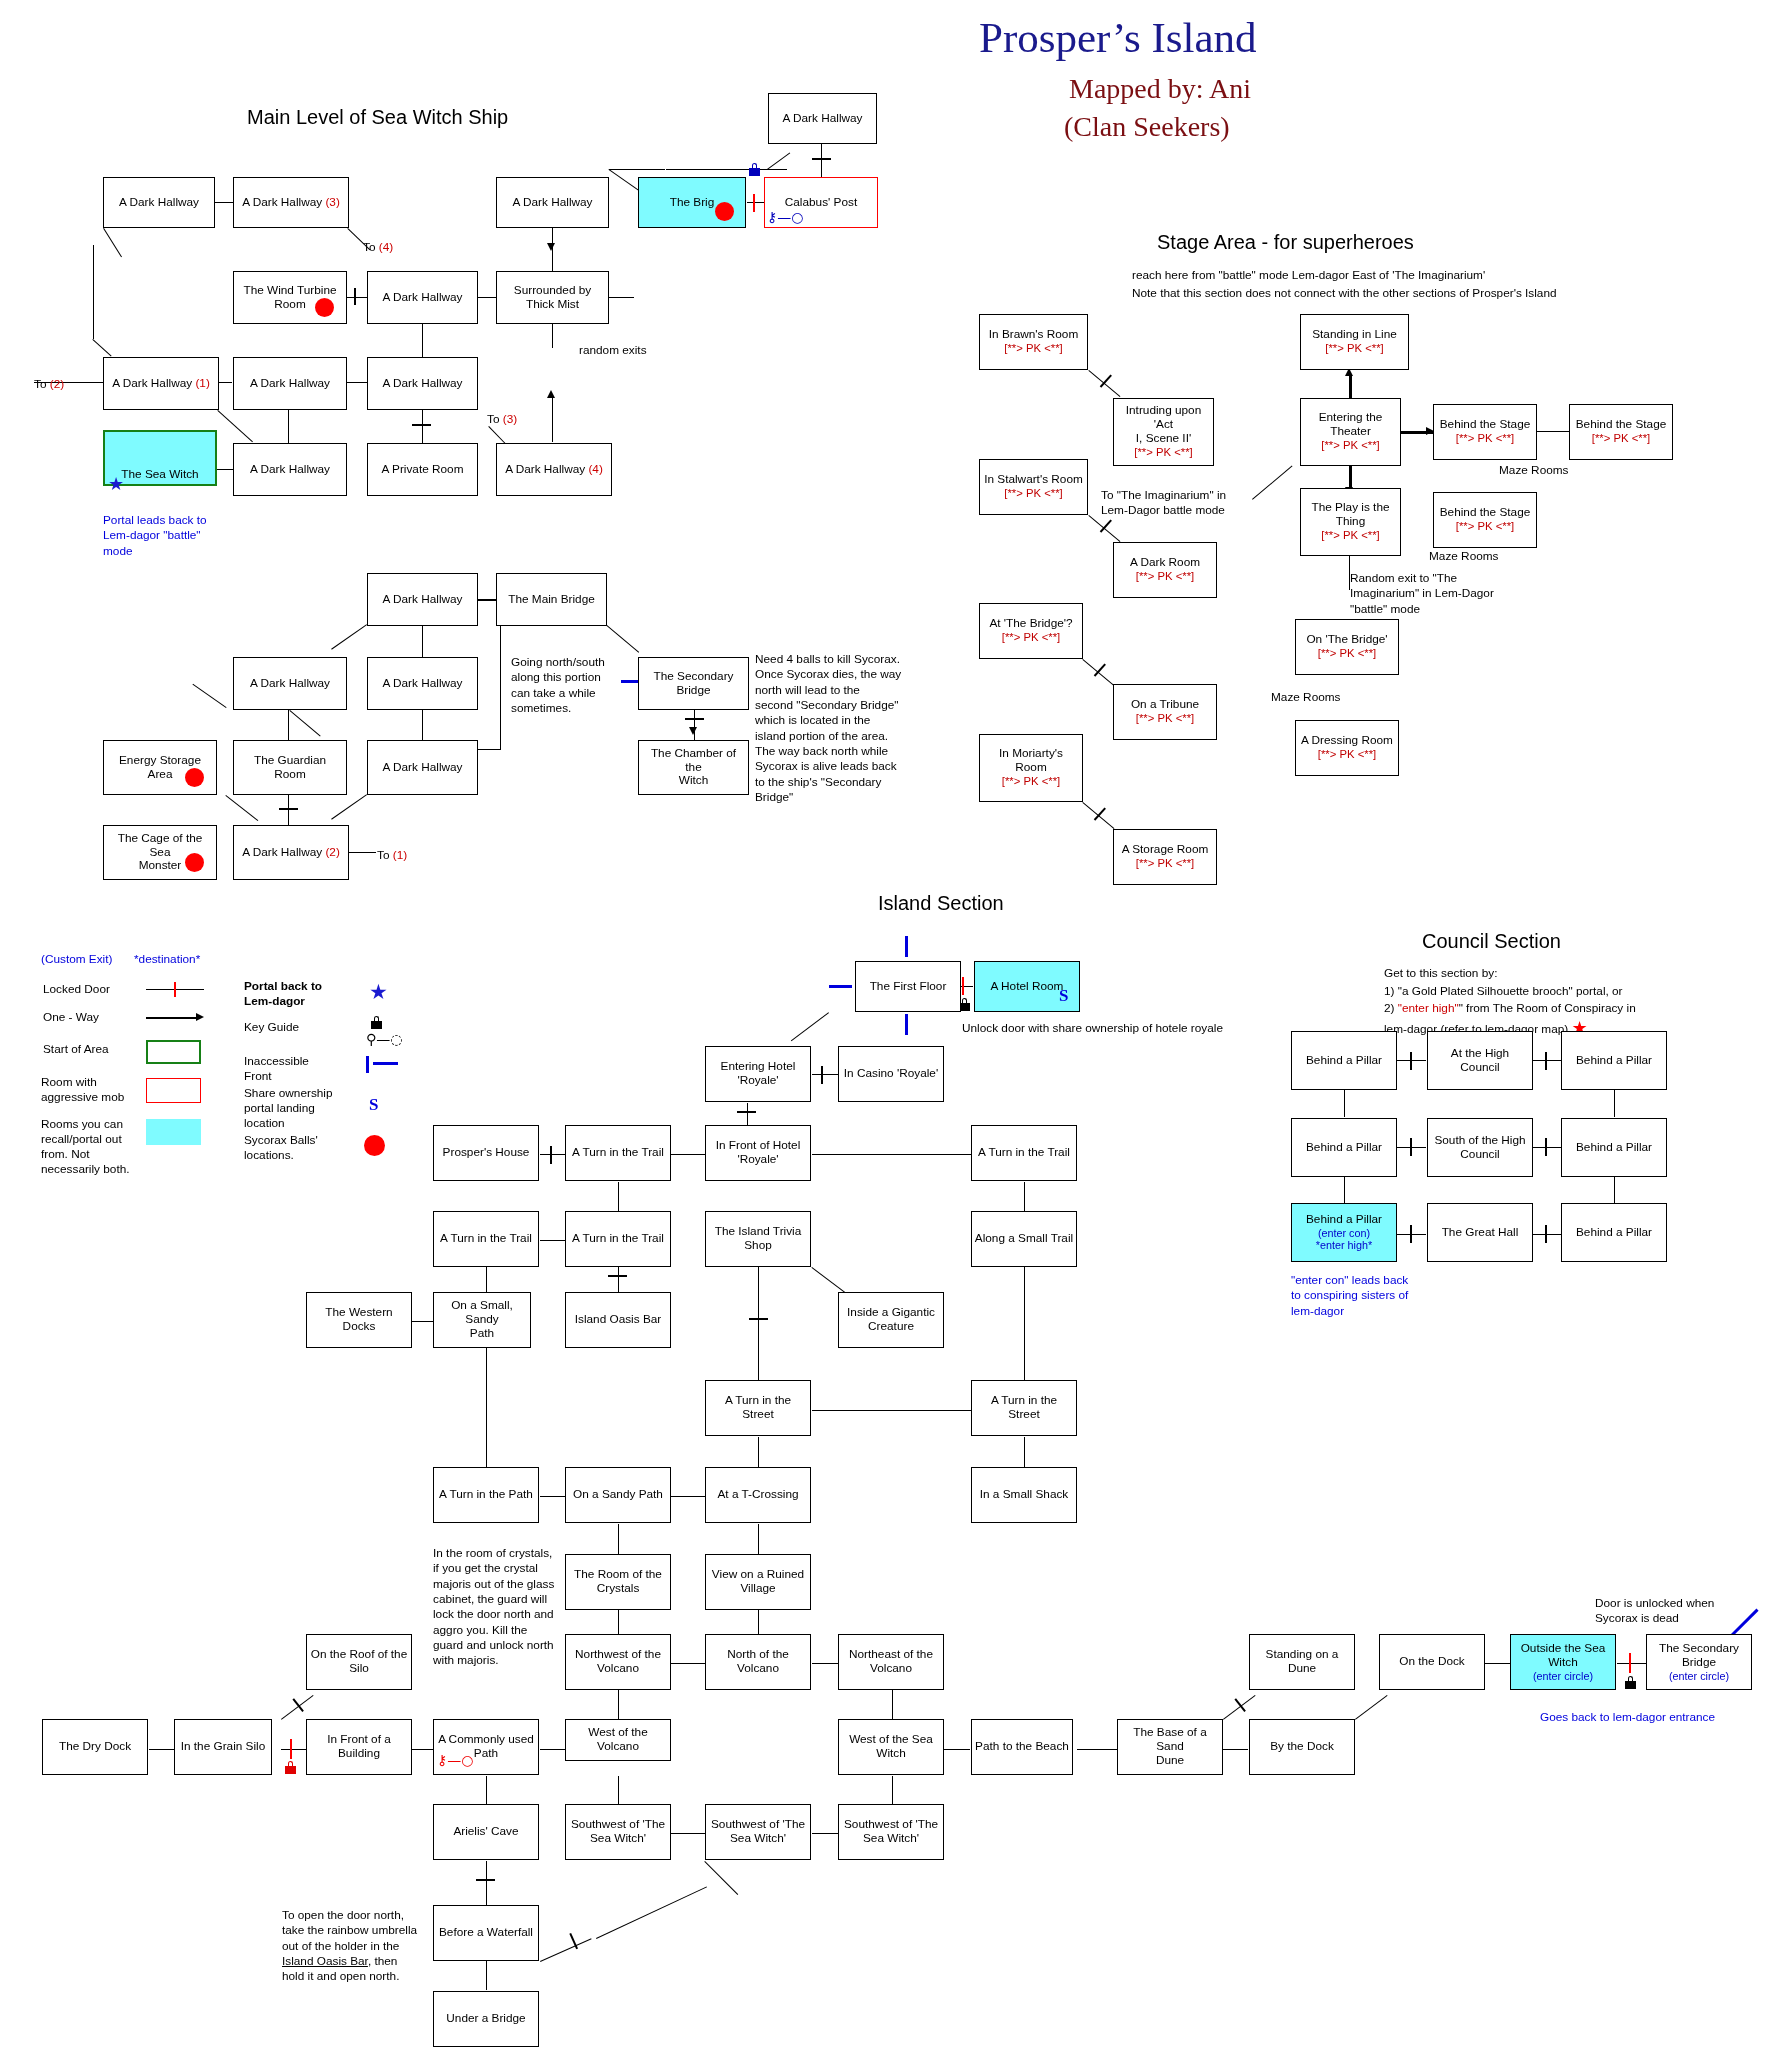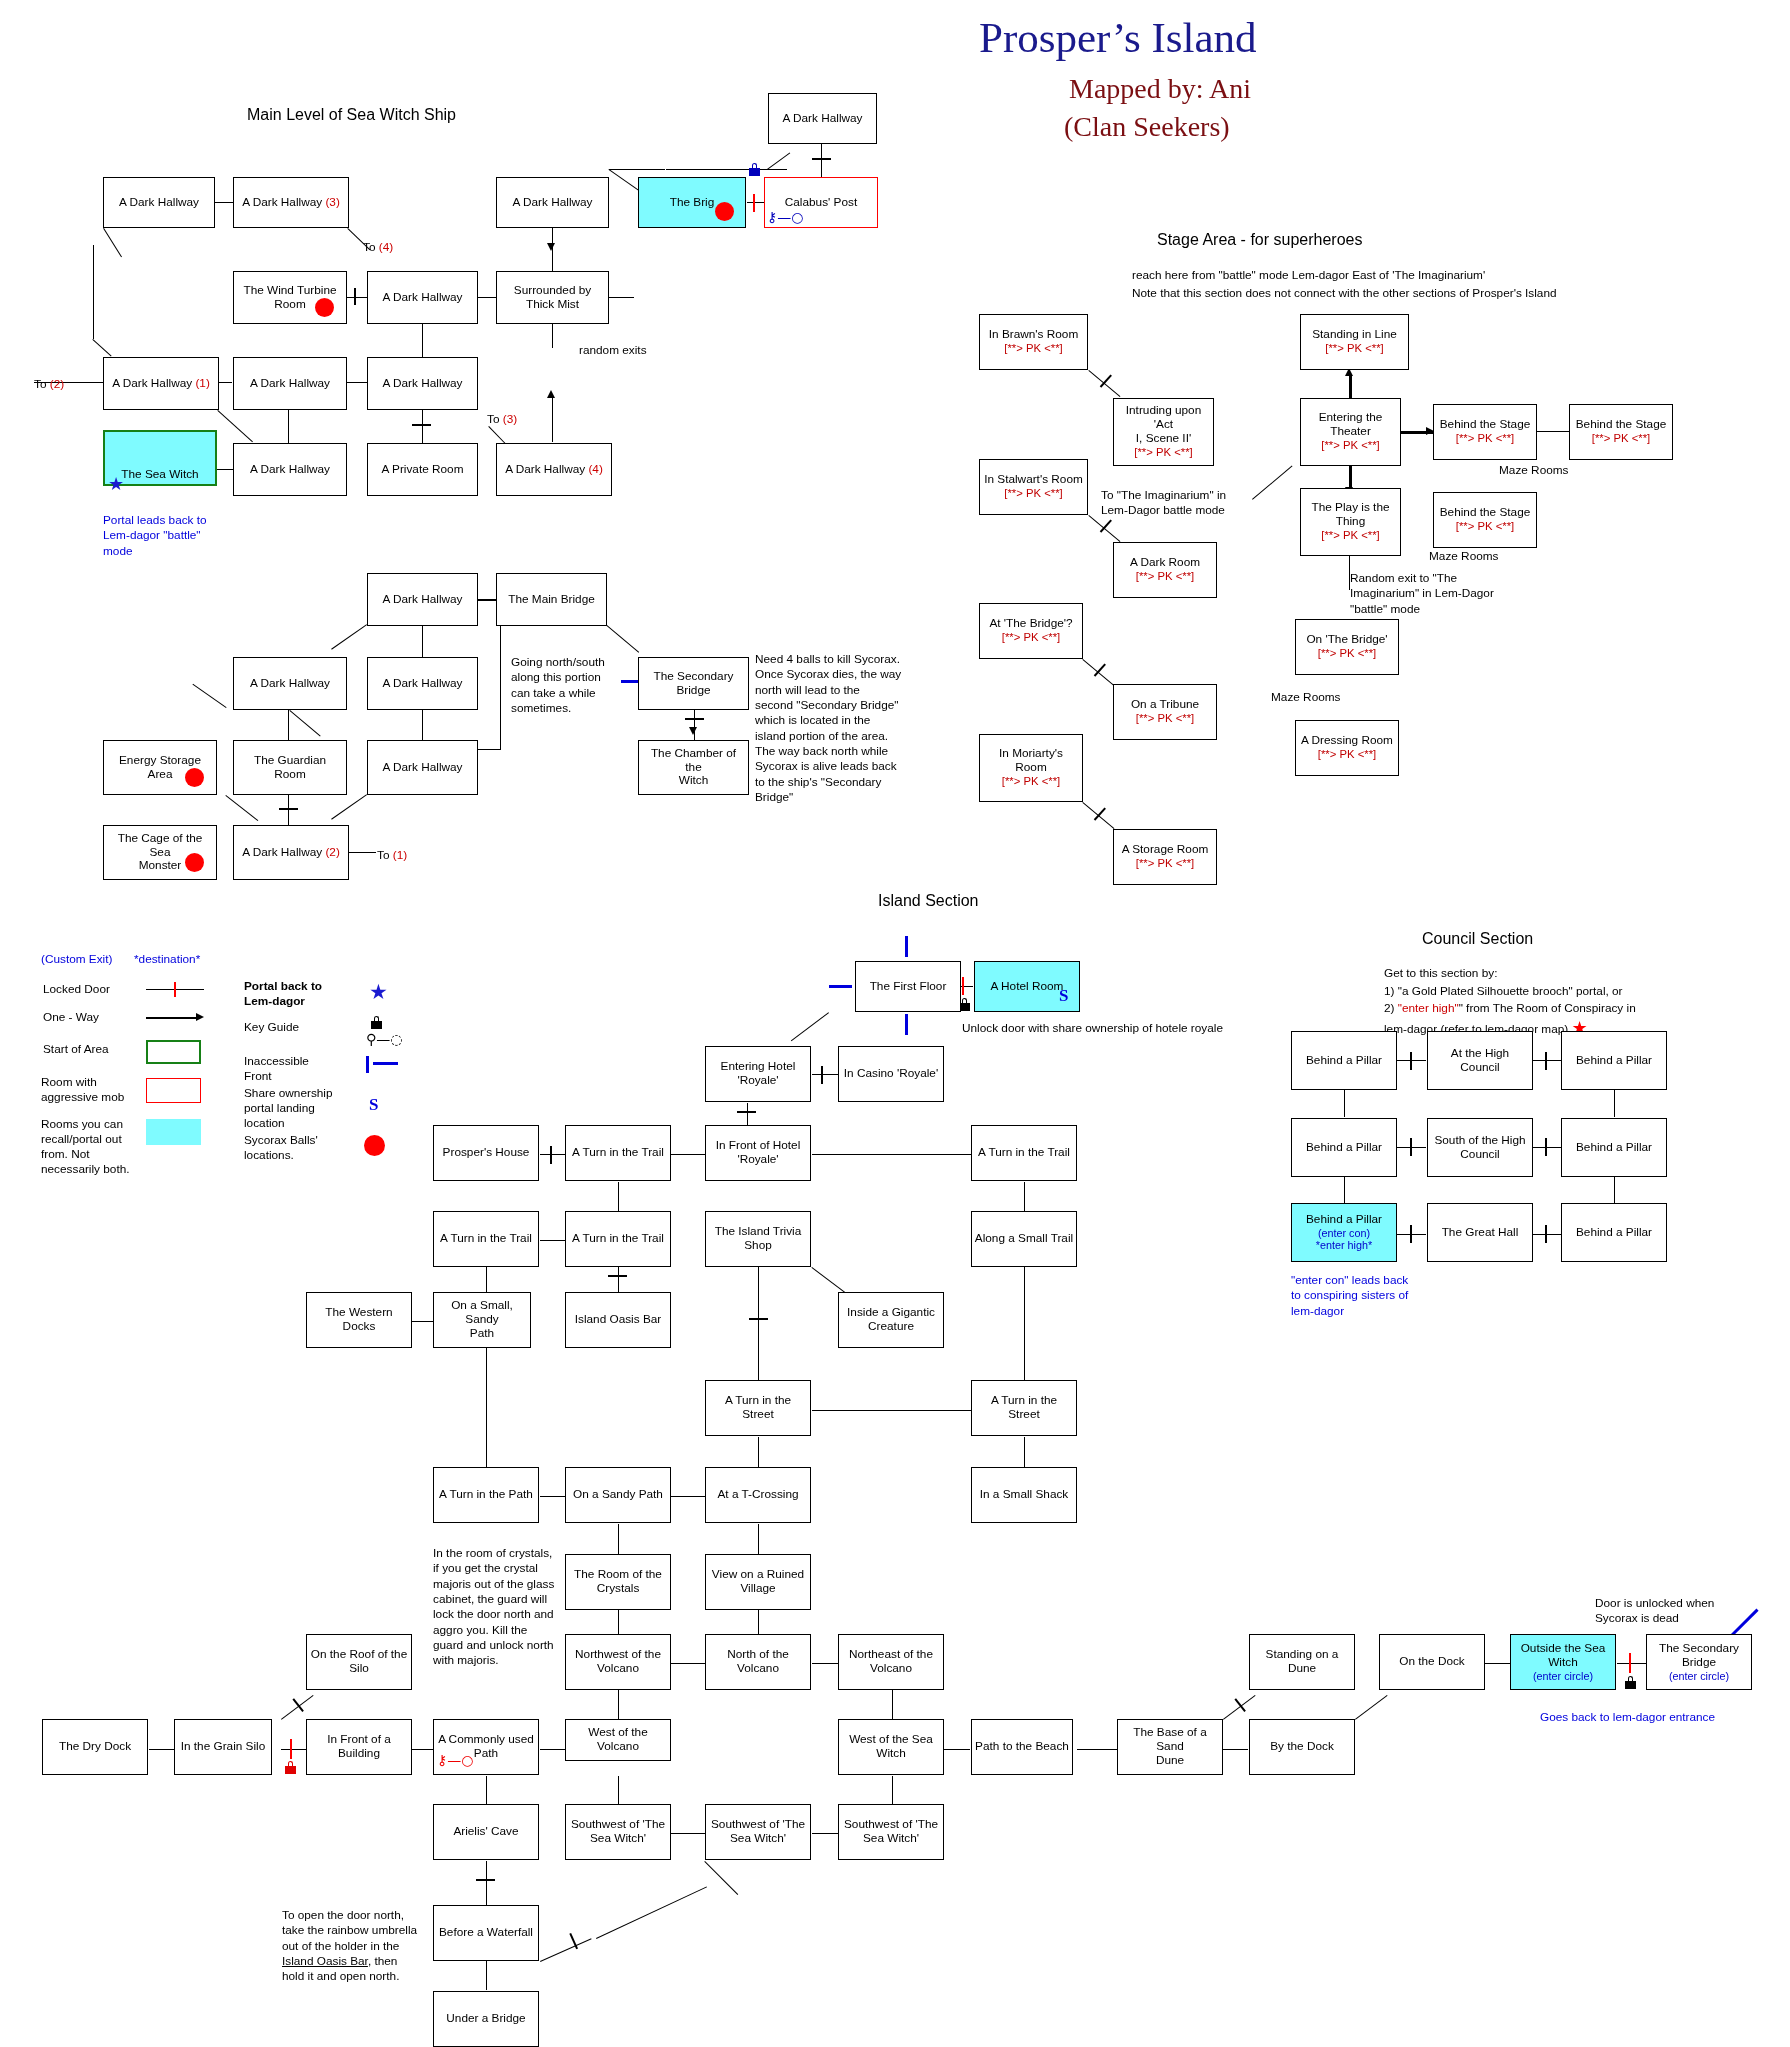--- a/index.html
+++ b/index.html
@@ -15,21 +15,21 @@
   .node .subblue{color:#0000cc;font-size:10.8px;}
   .ln{position:absolute;background:#000;}
   .h{height:1.3px;}
   .v{width:1.3px;}
   .diag{position:absolute;height:1.3px;background:#000;transform-origin:0 0;}
   .doorv{position:absolute;width:2.4px;background:#000;}
   .doorh{position:absolute;height:2.4px;background:#000;}
   .doorv.red, .doorh.red{background:#ff0000;}
   .txt{position:absolute;font-size:11.8px;line-height:1.3;color:#000;white-space:pre-line;}
   .txt.blue{color:#0000dd;}
-  .secttitle{position:absolute;font-size:16px;color:#000;white-space:nowrap;}
+  .secttitle{position:absolute;font-size:20px;color:#000;white-space:nowrap;}
   .maintitle{position:absolute;font-family:"Liberation Serif",serif;color:#1a1a8c;font-size:43px;white-space:nowrap;}
   .subtitle{position:absolute;font-family:"Liberation Serif",serif;color:#7b0f12;font-size:28px;white-space:nowrap;text-align:center;}
   .dot{position:absolute;width:19px;height:19px;border-radius:50%;background:#ff0000;}
   .star{position:absolute;color:#1a1ad0;font-size:18px;line-height:1;}
   .star.red{color:#ff0000;}
   .sbadge{position:absolute;color:#0000dd;font-size:17px;font-weight:bold;font-family:"Liberation Serif",serif;}
   .lock{position:absolute;width:11.3px;height:13px;}
   .lockbody{position:absolute;left:0;top:4.7px;width:11.3px;height:8.5px;background:#0000bb;}
   .lockshk{position:absolute;left:2.8px;top:0px;width:5.6px;height:5.6px;border:1.9px solid #0000bb;border-bottom:none;border-radius:3.8px 3.8px 0 0;box-sizing:border-box;}
   .lock.blk .lockbody{background:#000;}

